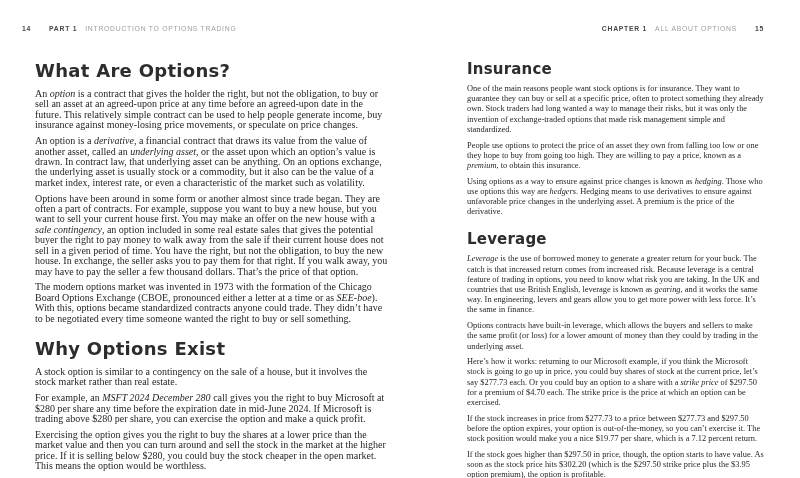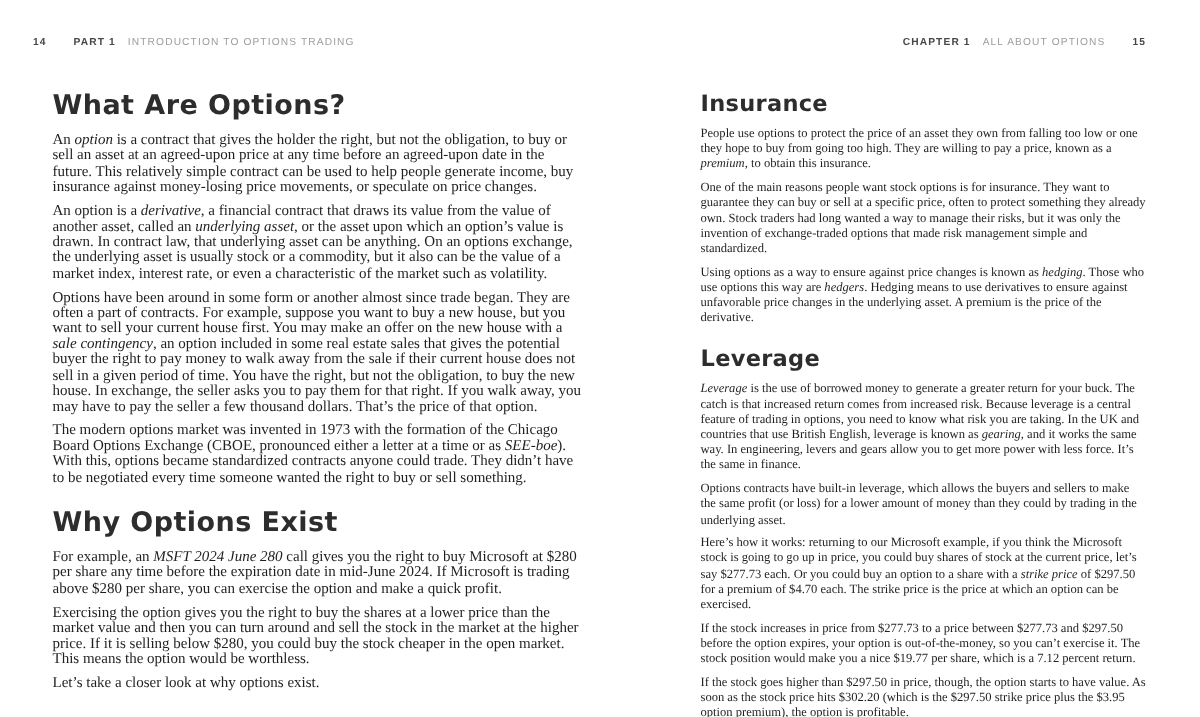--- a/index.html
+++ b/index.html
@@ -63,37 +63,38 @@
     </header>
 
     <div class="content content-left">
       <h1>What Are Options?</h1>
       <p>An <em>option</em> is a contract that gives the holder the right, but not the obligation, to buy or sell an asset at an agreed-upon price at any time before an agreed-upon date in the future. This relatively simple contract can be used to help people generate income, buy insurance against money-losing price movements, or speculate on price changes.</p>
       <p>An option is a <em>derivative</em>, a financial contract that draws its value from the value of another asset, called an <em>underlying asset</em>, or the asset upon which an option’s value is drawn. In contract law, that underlying asset can be anything. On an options exchange, the underlying asset is usually stock or a commodity, but it also can be the value of a market index, interest rate, or even a characteristic of the market such as volatility.</p>
       <p>Options have been around in some form or another almost since trade began. They are often a part of contracts. For example, suppose you want to buy a new house, but you want to sell your current house first. You may make an offer on the new house with a <em>sale contingency</em>, an option included in some real estate sales that gives the potential buyer the right to pay money to walk away from the sale if their current house does not sell in a given period of time. You have the right, but not the obligation, to buy the new house. In exchange, the seller asks you to pay them for that right. If you walk away, you may have to pay the seller a few thousand dollars. That’s the price of that option.</p>
       <p>The modern options market was invented in 1973 with the formation of the Chicago Board Options Exchange (CBOE, pronounced either a letter at a time or as <em>SEE-boe</em>). With this, options became standardized contracts anyone could trade. They didn’t have to be negotiated every time someone wanted the right to buy or sell something.</p>
 
       <h1 class="second">Why Options Exist</h1>
-      <p>For example, an <em>MSFT 2024 June 280</em> call gives you the right to buy Microsoft at $280 per share any time before the expiration date in mid-June 2024. If Microsoft is trading above $280 per share, you can exercise the option and make a quick profit.</p>
+      <p>A stock option is similar to a contingency on the sale of a house, but it involves the stock market rather than real estate.</p>
+      <p>For example, an <em>MSFT 2024 December 280</em> call gives you the right to buy Microsoft at $280 per share any time before the expiration date in mid-June 2024. If Microsoft is trading above $280 per share, you can exercise the option and make a quick profit.</p>
       <p>Exercising the option gives you the right to buy the shares at a lower price than the market value and then you can turn around and sell the stock in the market at the higher price. If it is selling below $280, you could buy the stock cheaper in the open market. This means the option would be worthless.</p>
       <p>Let’s take a closer look at why options exist.</p>
     </div>
   </section>
 
   <section class="page right">
     <header class="rh rh-right">
       <span class="rh-bold">CHAPTER 1</span>
       <span class="rh-light">ALL ABOUT OPTIONS</span>
       <span class="rh-bold rh-num-right">15</span>
     </header>
 
     <div class="content content-right">
       <h2>Insurance</h2>
+      <p>One of the main reasons people want stock options is for insurance. They want to guarantee they can buy or sell at a specific price, often to protect something they already own. Stock traders had long wanted a way to manage their risks, but it was only the invention of exchange-traded options that made risk management simple and standardized.</p>
       <p>People use options to protect the price of an asset they own from falling too low or one they hope to buy from going too high. They are willing to pay a price, known as a <em>premium</em>, to obtain this insurance.</p>
-      <p>One of the main reasons people want stock options is for insurance. They want to guarantee they can buy or sell at a specific price, often to protect something they already own. Stock traders had long wanted a way to manage their risks, but it was only the invention of exchange-traded options that made risk management simple and standardized.</p>
       <p>Using options as a way to ensure against price changes is known as <em>hedging</em>. Those who use options this way are <em>hedgers</em>. Hedging means to use derivatives to ensure against unfavorable price changes in the underlying asset. A premium is the price of the derivative.</p>
 
       <h2 class="second">Leverage</h2>
       <p><em>Leverage</em> is the use of borrowed money to generate a greater return for your buck. The catch is that increased return comes from increased risk. Because leverage is a central feature of trading in options, you need to know what risk you are taking. In the UK and countries that use British English, leverage is known as <em>gearing</em>, and it works the same way. In engineering, levers and gears allow you to get more power with less force. It’s the same in finance.</p>
       <p>Options contracts have built-in leverage, which allows the buyers and sellers to make the same profit (or loss) for a lower amount of money than they could by trading in the underlying asset.</p>
       <p>Here’s how it works: returning to our Microsoft example, if you think the Microsoft stock is going to go up in price, you could buy shares of stock at the current price, let’s say $277.73 each. Or you could buy an option to a share with a <em>strike price</em> of $297.50 for a premium of $4.70 each. The strike price is the price at which an option can be exercised.</p>
       <p>If the stock increases in price from $277.73 to a price between $277.73 and $297.50 before the option expires, your option is out-of-the-money, so you can’t exercise it. The stock position would make you a nice $19.77 per share, which is a 7.12 percent return.</p>
       <p>If the stock goes higher than $297.50 in price, though, the option starts to have value. As soon as the stock price hits $302.20 (which is the $297.50 strike price plus the $3.95 option premium), the option is profitable.</p>
     </div>
   </section>

